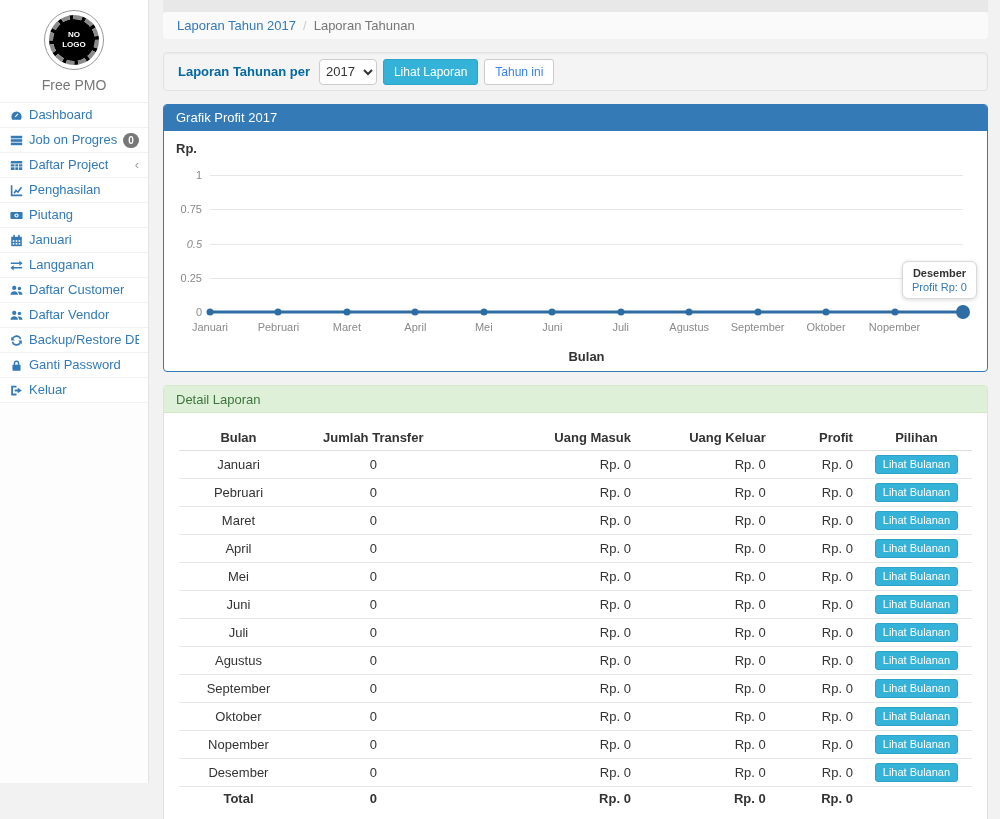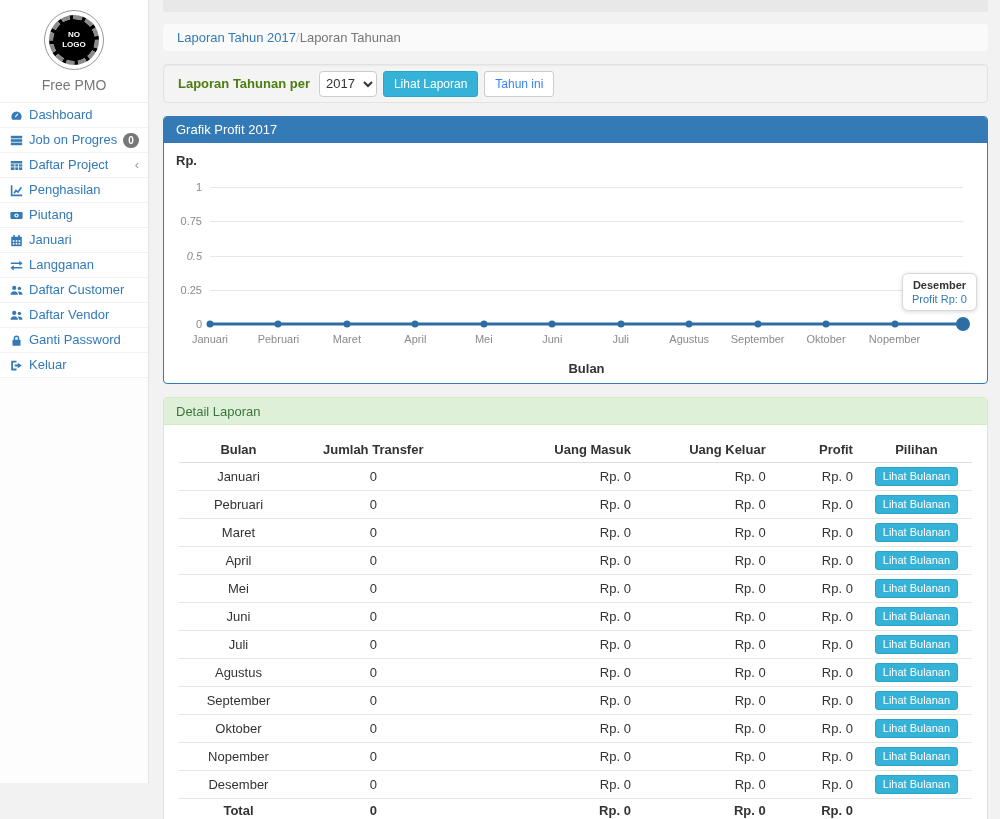--- a/index.html
+++ b/index.html
@@ -44,33 +44,33 @@
     min-width: 16px; height: 15px; line-height: 15px; text-align: center;
     border-radius: 9px; padding: 0 5px;
   }
   .chev { margin-left: auto; color: #9a9a9a; font-size: 13px; line-height: 12px; }
 
   
   .main { position: absolute; left: 163px; top: 0; width: 825px; }
   .top-strip { height: 12px; background: #e8e8e8; margin: 0 0 0 0; }
 
   .breadcrumb {
-    background: #fafafa; border-radius: 4px; padding: 6px 14px; margin-top: 12px;
-    height: 27px; display: flex; align-items: center;  text-align: center;
+    background: #fafafa; border-radius: 4px; padding: 6px 14px; margin-top: 0;
+    height: 27px; display: flex; align-items: center; gap: 7px; text-align: center;
   }
   .breadcrumb a { color: #337ab7; text-decoration: none; cursor: pointer; }
   .breadcrumb .sep { color: #ccc; }
   .breadcrumb .current { color: #777; }
 
   .well {
     margin-top: 13px; background: #f4f4f4; border: 1px solid #e3e3e3; border-radius: 4px;
     box-shadow: inset 0 1px 2px rgba(0,0,0,.05);
     padding: 6px 14px; height: 39px; display: flex; align-items: center; gap: 6px;
   }
-  .well .flabel { color: #4d7c0f; font-weight: bold; margin-right: 3px; }
+  .well .flabel { color: #0369a1; font-weight: bold; margin-right: 3px; }
   .year-select {
     height: 26px; width: 58px; border: 1px solid #ccc; border-radius: 4px;
     background: #fff; color: #333; font-size: 13px; font-family: inherit; padding: 0 2px;
   }
   .btn { display: inline-block; border-radius: 3px; font-size: 12px; padding: 4px 10px; line-height: 16px; cursor: pointer; border: 1px solid transparent; font-family: inherit; }
   .btn-info { background: #34b2d8; border-color: #2ba4c8; color: #fff; }
   .btn-default { background: #fff; border-color: #ccc; color: #3b82f6; }
   .btn-xs { font-size: 11px; padding: 1px 7px; line-height: 15px; border-radius: 3px; }
 
   
@@ -226,20 +226,29 @@
         <a class="side-item">
           <span class="icon">
             <svg viewBox="0 0 16 16" width="13" height="13" fill="currentColor">
               <circle cx="5.2" cy="4.8" r="2.6"></circle>
               <path d="M.6 13.2c0-2.6 2.1-4.2 4.6-4.2s4.6 1.6 4.6 4.2z"></path>
               <circle cx="11.6" cy="5.4" r="2.1"></circle>
               <path d="M10.9 9.3c2.4 0 4.5 1.5 4.5 3.9h-4.1c-.2-1.5-.9-2.7-1.9-3.6z"></path>
             </svg>
           </span>
           <span class="lbl">Daftar Vendor</span>
+        </a>
+        <a class="side-item">
+          <span class="icon">
+            <svg viewBox="0 0 16 16" width="13" height="13" fill="currentColor">
+              <path d="M13.9 6.4A6 6 0 0 0 2.7 4.7L1.5 3.5V8h4.4L4.1 6.2a4.3 4.3 0 0 1 8 .2z"></path>
+              <path d="M2.1 9.6a6 6 0 0 0 11.2 1.7l1.2 1.2V8h-4.4l1.8 1.8a4.3 4.3 0 0 1-8-.2z"></path>
+            </svg>
+          </span>
+          <span class="lbl">Backup/Restore DB</span>
         </a>
         <a class="side-item">
           <span class="icon">
             <svg viewBox="0 0 16 16" width="13" height="13" fill="currentColor">
               <path d="M4.6 7.4V5.2a3.4 3.4 0 0 1 6.8 0v2.2H9.6V5.2a1.6 1.6 0 0 0-3.2 0v2.2z"></path>
               <rect x="3" y="7" width="10" height="7.5" rx="1"></rect>
             </svg>
           </span>
           <span class="lbl">Ganti Password</span>
         </a>

